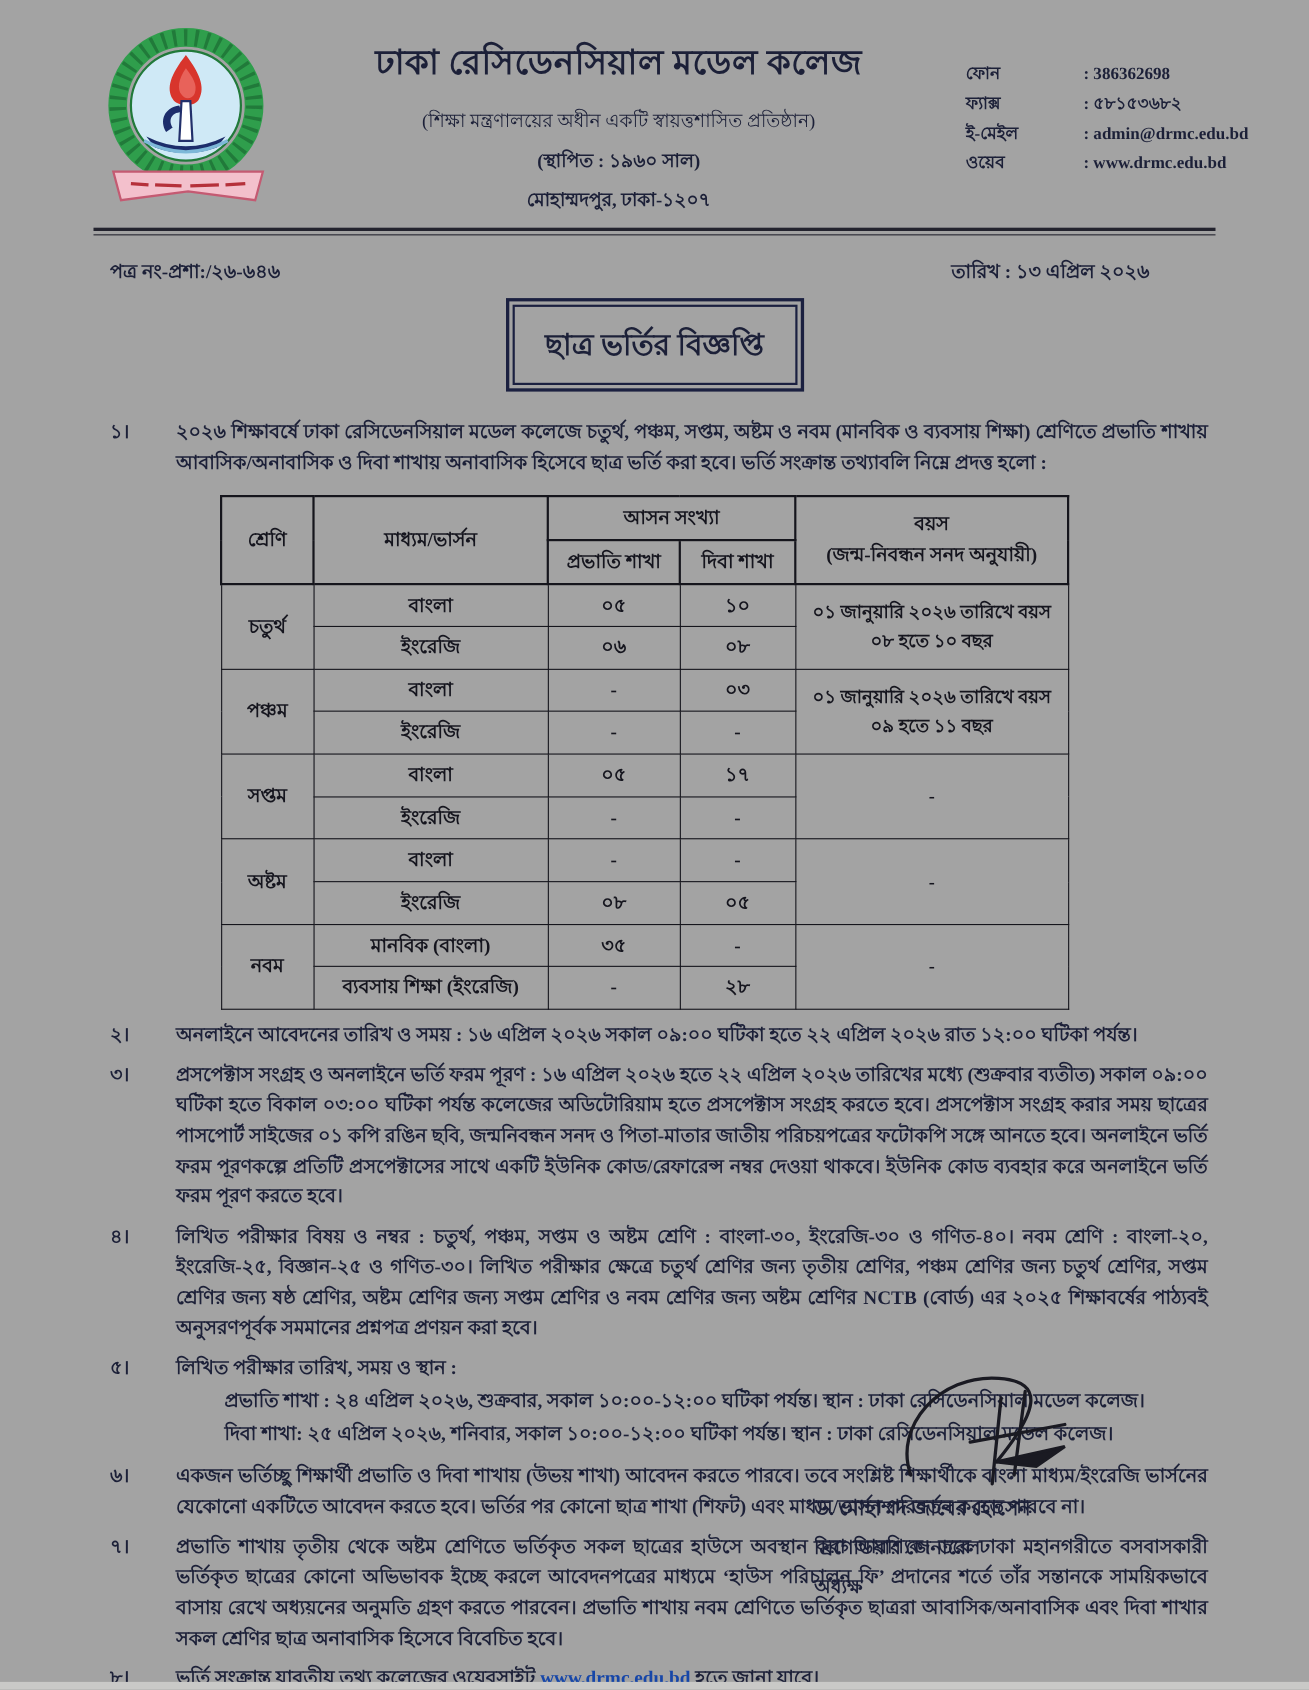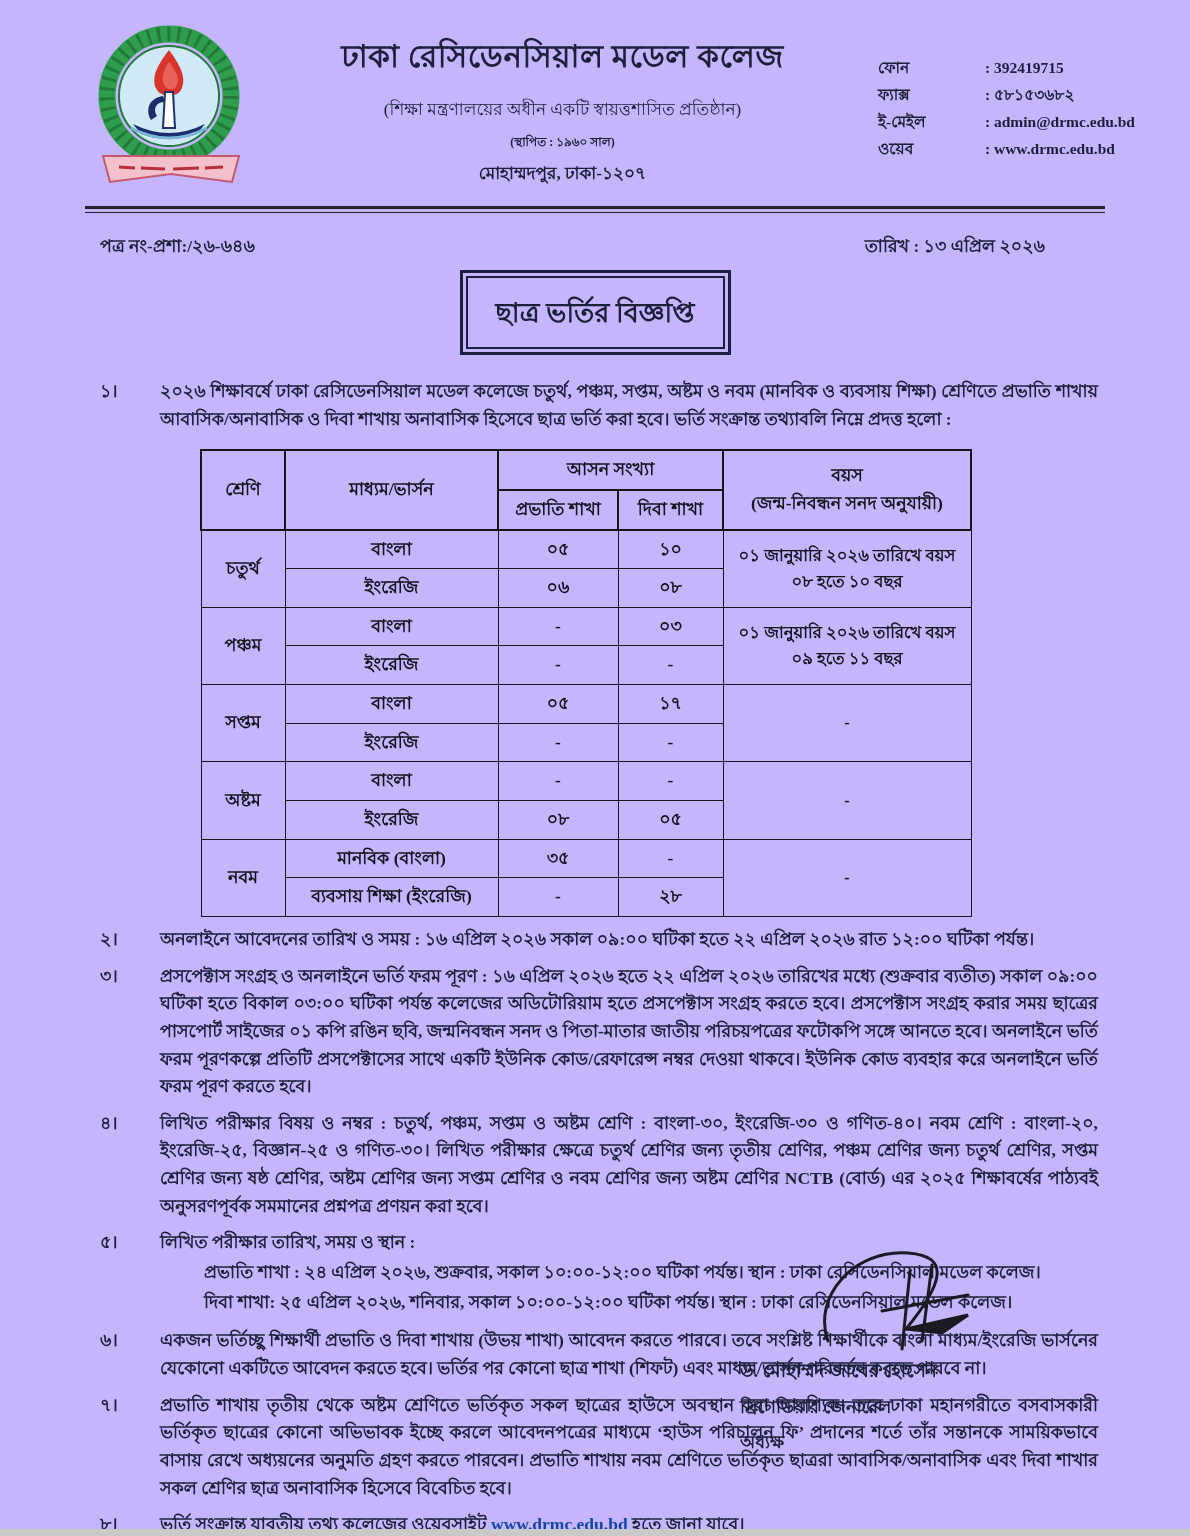--- a/index.html
+++ b/index.html
@@ -2,30 +2,30 @@
 <html lang="bn"><head>
 <meta charset="utf-8">
 <style>
   html,body{margin:0;padding:0;}
   body{
     width:1190px;height:1536px;
     background:#f2f1ee;
     font-family:"Liberation Serif","DejaVu Serif",serif;
   }
   .page{
-    position:relative;width:1190px;height:1536px;background:#c4b5fd;
+    position:relative;width:1190px;height:1536px;background:#a3a3a3;
     color:#1c2038;overflow:hidden;
   }
   
   .header{display:flex;align-items:flex-start;padding:24px 55px 0 95px;}
   .logo{width:152px;flex:0 0 152px;}
   .head-center{flex:1;text-align:center;padding-top:8px;}
   .college-name{font-size:31px;font-weight:700;letter-spacing:.5px;}
   .college-sub{font-size:17px;font-weight:400;margin-top:12px;}
-  .college-est{font-size:12px;font-weight:700;margin-top:9px;}
+  .college-est{font-size:17px;font-weight:700;margin-top:9px;}
   .college-addr{font-size:17px;font-weight:700;margin-top:7px;}
   .contact{flex:0 0 250px;margin-top:30px;font-size:15.5px;font-weight:700;line-height:1.75;}
   .contact .row{display:flex;gap:45px;}
   .contact .lbl{width:62px;}
   .contact .val{white-space:nowrap;}
   .head-rule{margin:10px 85px 0 85px;border-top:3.5px solid #23232e;border-bottom:1.5px solid #23232e;height:3px;}
   
   .refline{display:flex;justify-content:space-between;margin:20px 145px 0 100px;font-size:17.5px;font-weight:700;}
   
   .title-wrap{display:flex;justify-content:center;margin-top:8px;}
@@ -85,21 +85,21 @@
     </div>
     <div class="head-center">
       <div class="college-name">ঢাকা রেসিডেনসিয়াল মডেল কলেজ</div>
       <div class="college-sub">(শিক্ষা মন্ত্রণালয়ের অধীন একটি স্বায়ত্তশাসিত প্রতিষ্ঠান)</div>
       <div class="college-est">(স্থাপিত : ১৯৬০ সাল)</div>
       <div class="college-addr">মোহাম্মদপুর, ঢাকা-১২০৭</div>
     </div>
     <div class="contact">
       <div class="row">
         <span class="lbl">ফোন</span>
-        <span class="val">: 392419715</span>
+        <span class="val">: 386362698</span>
       </div>
       <div class="row">
         <span class="lbl">ফ্যাক্স</span>
         <span class="val">: ৫৮১৫৩৬৮২</span>
       </div>
       <div class="row">
         <span class="lbl">ই-মেইল</span>
         <span class="val">: admin@drmc.edu.bd</span>
       </div>
       <div class="row">

